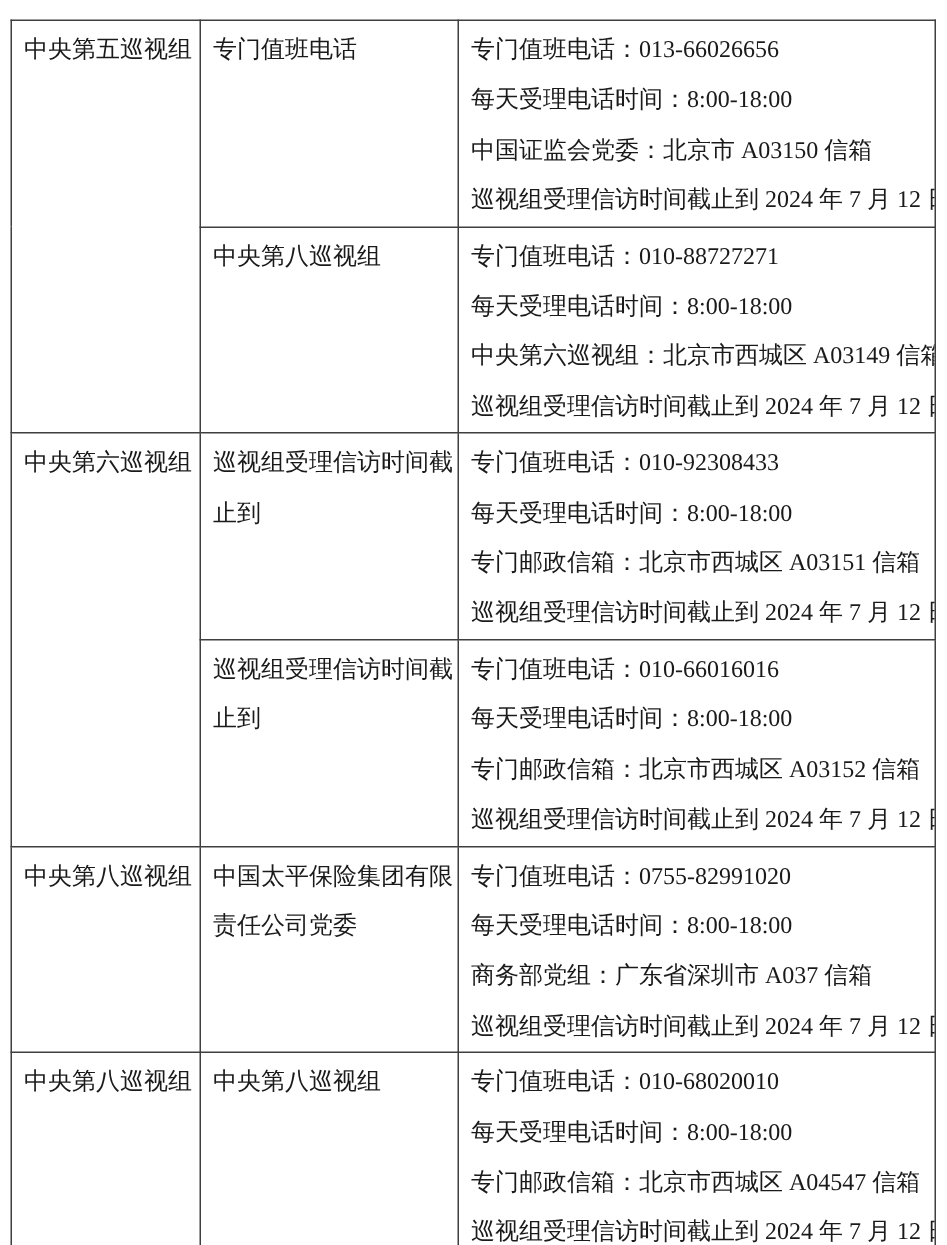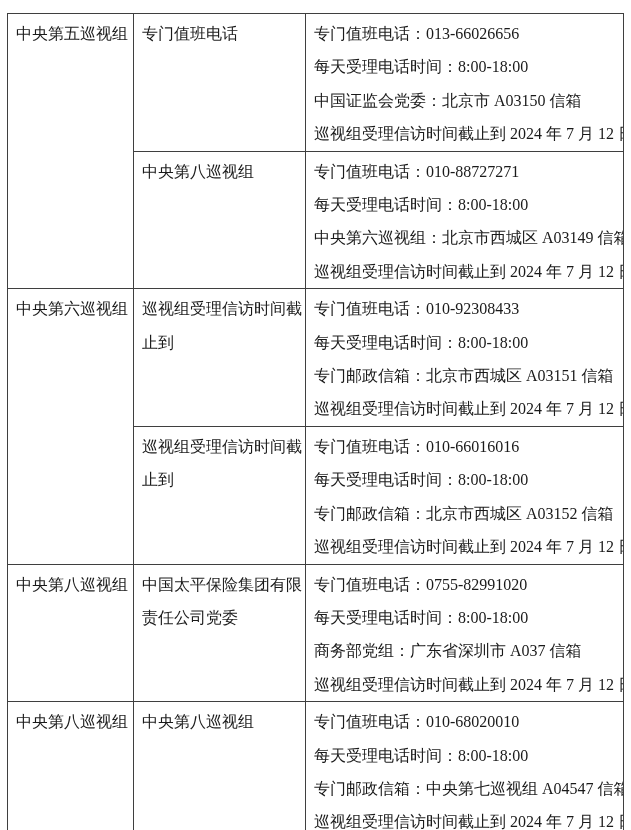--- a/index.html
+++ b/index.html
@@ -125,18 +125,18 @@
   <tr class="r-last">
     <td>
       <p>中央第八巡视组</p>
     </td>
     <td>
       <p>中央第八巡视组</p>
     </td>
     <td class="detail">
       <p>专门值班电话：010-68020010</p>
       <p>每天受理电话时间：8:00-18:00</p>
-      <p>专门邮政信箱：中央第七巡视组 A04547 信箱</p>
+      <p>专门邮政信箱：北京市西城区 A04547 信箱</p>
       <p>巡视组受理信访时间截止到 2024 年 7 月 12 日</p>
     </td>
   </tr>
 </tbody>
   </table>
 
 </body></html>

